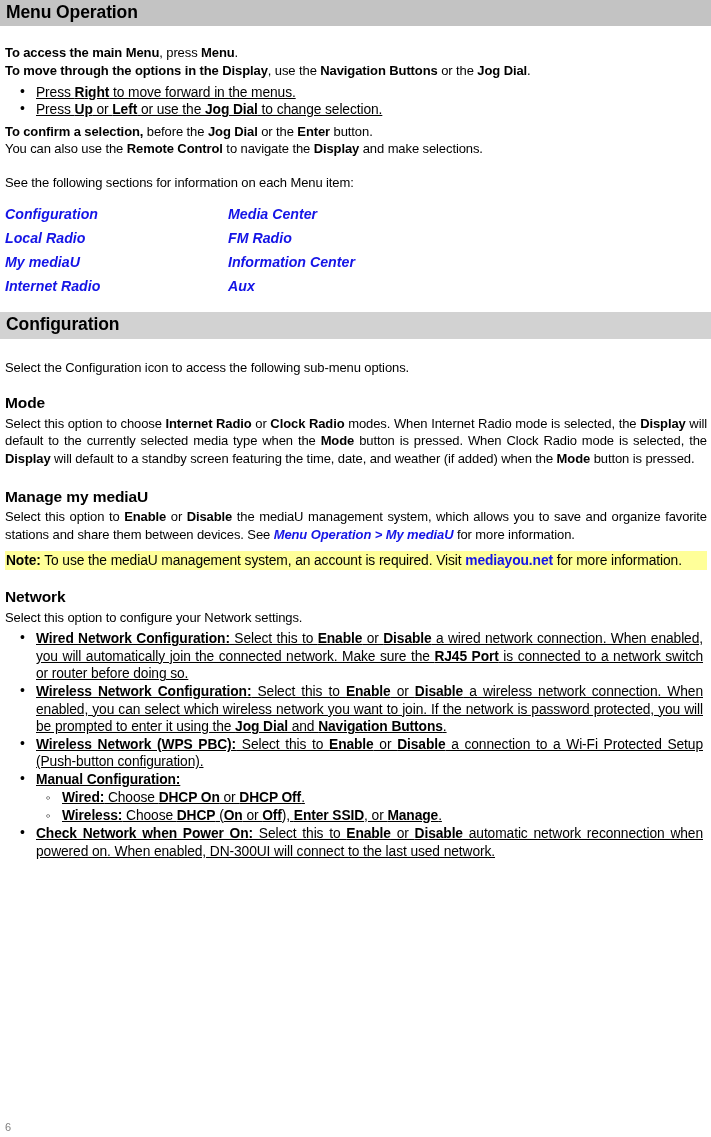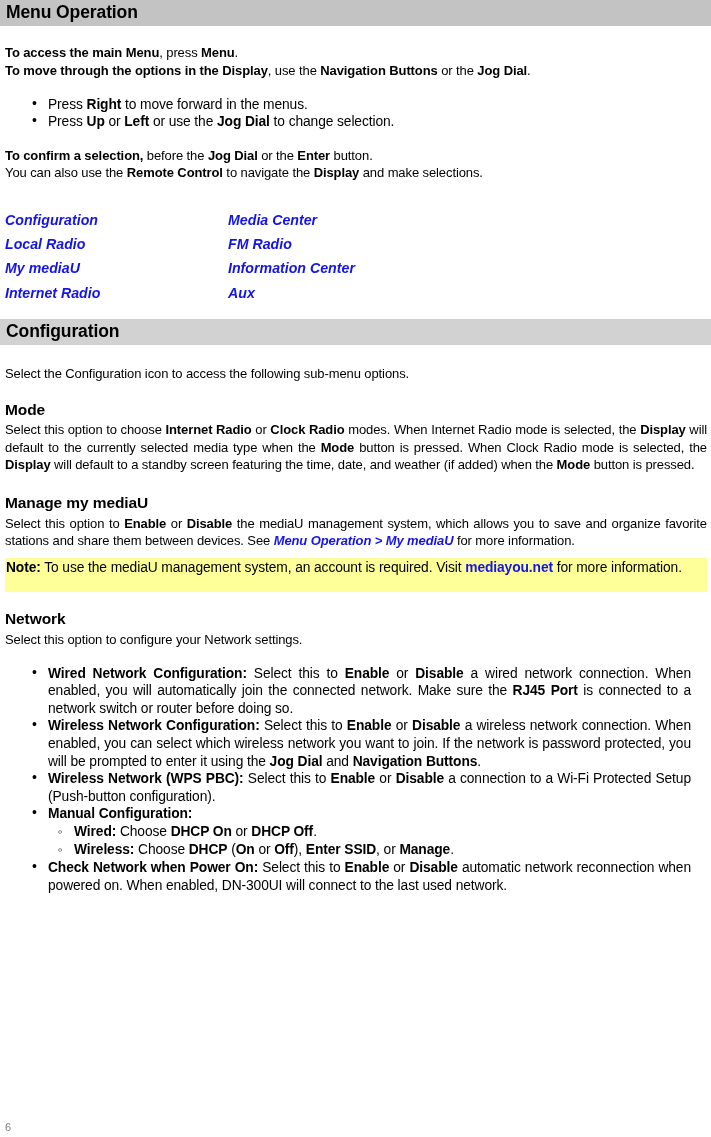--- a/index.html
+++ b/index.html
@@ -74,22 +74,23 @@
   }
   .link-i {
     color: #1414e6;
     font-weight: bold;
     font-style: italic;
   }
 
   
   ul.lvl1 {
     list-style: none;
-    margin: 16px;
-    padding: 0;
+    margin: 4px;
+    padding: 0;
+    text-decoration: underline;
   }
   ul.lvl1 > li {
     position: relative;
     padding-left: 27px;
     font-size: 13.8px;
     line-height: 17.6px;
     text-align: justify;
     text-justify: inter-word;
     letter-spacing: -0.1px;
   }
@@ -119,21 +120,21 @@
     top: 0px;
     font-size: 13px;
   }
 
   
   .note {
     background: #ffff99;
     font-size: 13.8px;
     line-height: 17.6px;
     letter-spacing: -0.1px;
-    padding: 1px 3px 16px 1px;
+    padding: 1px 3px 0 1px;
     margin: 0;
   }
 
   
   table.menulist {
     border-collapse: collapse;
     margin: 0;
     padding: 0;
   }
   table.menulist td {
@@ -186,20 +187,21 @@
       <li><span>Press </span><b>Right</b><span> to move forward in the menus.</span></li>
       <li><span>Press </span><b>Up</b><span> or </span><b>Left</b><span> or use the </span><b>Jog Dial</b><span> to change selection.</span></li>
     </ul>
 
     <p class="body"><b>To confirm a selection,</b><span> before the </span><b>Jog Dial</b><span> or the </span><b>Enter</b><span> button.</span></p>
 
     <p class="body"><span>You can also use the </span><b>Remote Control</b><span> to navigate the </span><b>Display</b><span> and make selections.</span></p>
 
     <div class="sp16"></div>
 
+    <p class="body">See the following sections for information on each Menu item:</p>
 
     <div class="sp10"></div>
 
     <table class="menulist">
       <tbody>
           <tr>
         <td class="col1"><span class="link-i">Configuration</span></td>
         <td class="col2"><span class="link-i">Media Center</span></td>
       </tr>
       <tr>

